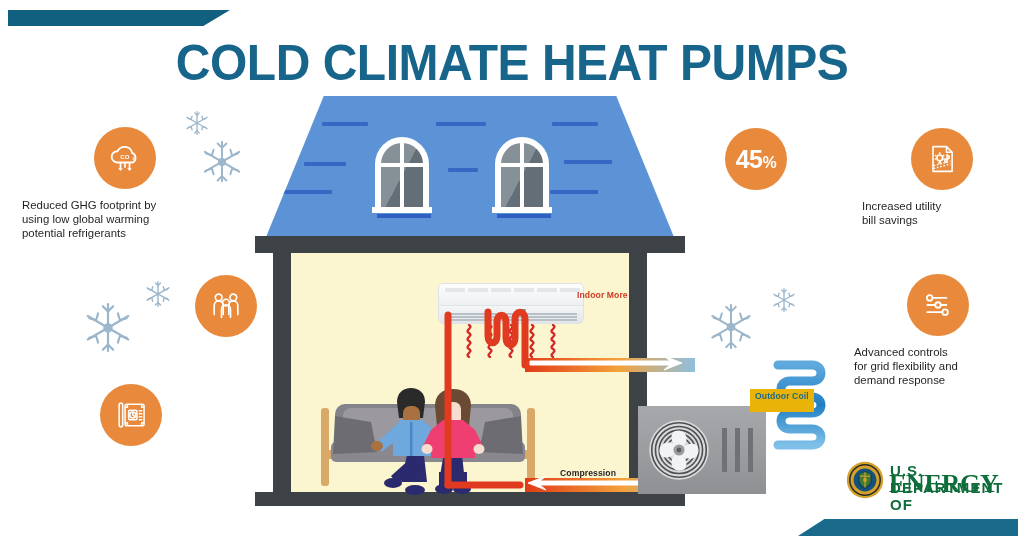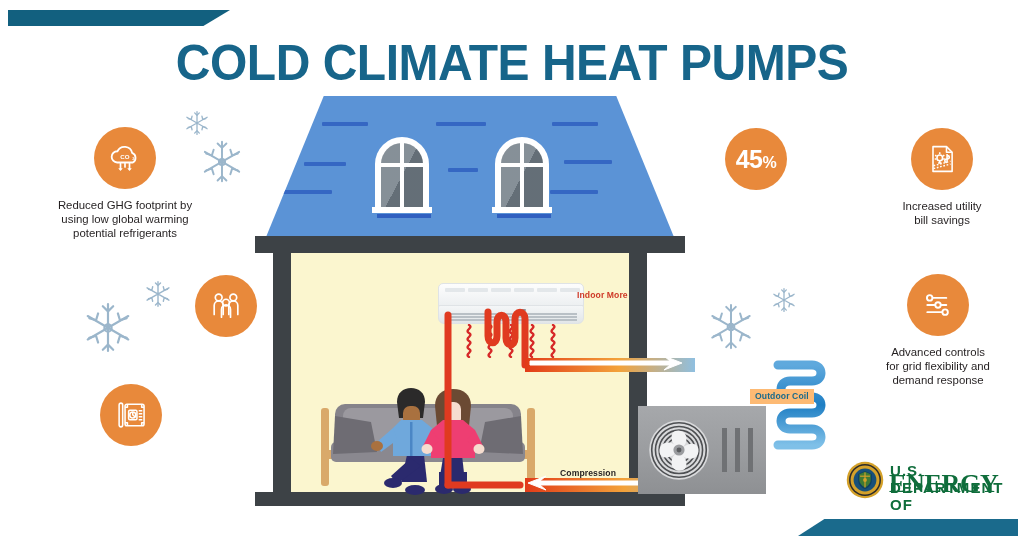--- a/index.html
+++ b/index.html
@@ -27,21 +27,21 @@
   .title{
     position:absolute;left:0;top:34px;width:1024px;text-align:center;
     font-size:50px;font-weight:bold;letter-spacing:-0.5px;
     color:#17658a;
     font-family:"Liberation Sans","DejaVu Sans",sans-serif;
     transform:scaleX(0.96);
     white-space:nowrap;
   }
 
   
-  .feature{position:absolute;text-align:center;}
+  .feature{position:absolute;text-align:left;}
   .circ{
     width:62px;height:62px;border-radius:50%;
     background:#e8893b;margin:0 auto;
     display:flex;align-items:center;justify-content:center;
     position:relative;
   }
   .circ svg{display:block;}
   .feat-text{
     margin-top:9px;font-size:11.4px;line-height:14.2px;color:#231f20;
     font-family:"Liberation Sans","DejaVu Sans",sans-serif;
@@ -119,21 +119,21 @@
   .iu-dot{position:absolute;left:80px;top:26px;width:8px;height:2px;background:#8d969c;border-radius:1px;}
 
   .wave{position:absolute;color:#d62828;}
   .wave svg{display:block;}
   .lbl{
     position:absolute;font-size:8.6px;font-weight:bold;
     font-family:"Liberation Sans","DejaVu Sans",sans-serif;
     letter-spacing:.1px;white-space:nowrap;
   }
   .lbl-indoor{color:#cf3a28;left:577px;top:290px;}
-  .lbl-outdoor{color:#1a6a8c;left:750px;top:389px;background:#fdba74;padding:2px 5px 3px 5px;}
+  .lbl-outdoor{color:#1a6a8c;left:750px;top:389px;background:#eab308;padding:2px 5px 11px 5px;}
   .lbl-compress{color:#231f20;left:560px;top:468px;}
 
   
   #outdoor{position:absolute;left:638px;top:406px;width:128px;height:88px;}
   .ou-body{position:absolute;left:0;top:0;width:128px;height:88px;
     background:linear-gradient(180deg,#a6a8ab 0%,#9a9c9f 55%,#8e9093 100%);}
   .ou-fanwrap{position:absolute;left:10px;top:13px;width:62px;height:62px;}
   .ou-fins{position:absolute;left:84px;top:22px;width:34px;height:44px;}
   .ou-fin{position:absolute;top:0;width:5px;height:44px;background:#6f7174;}
 

